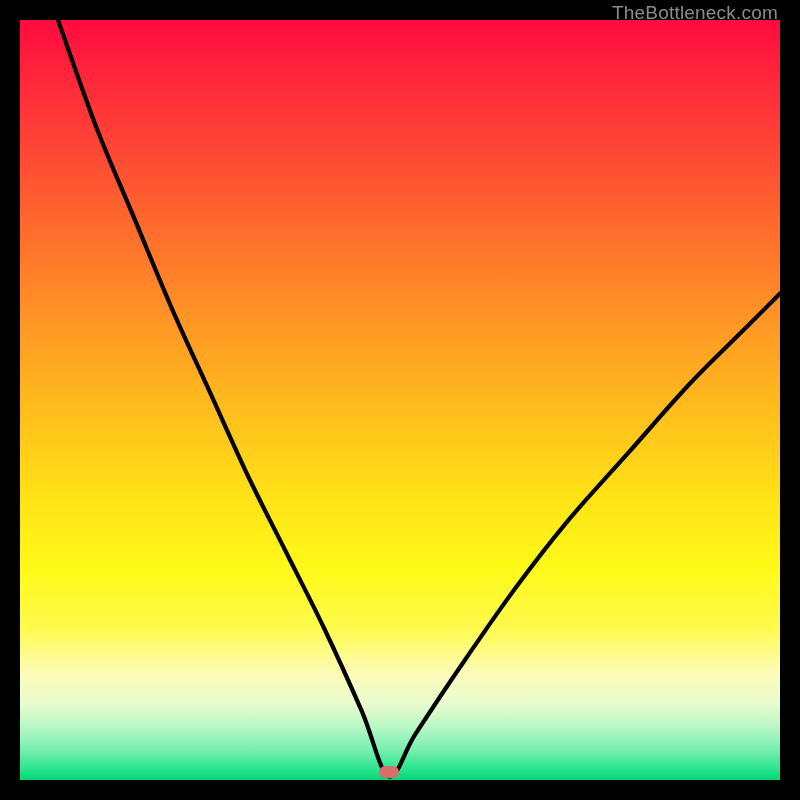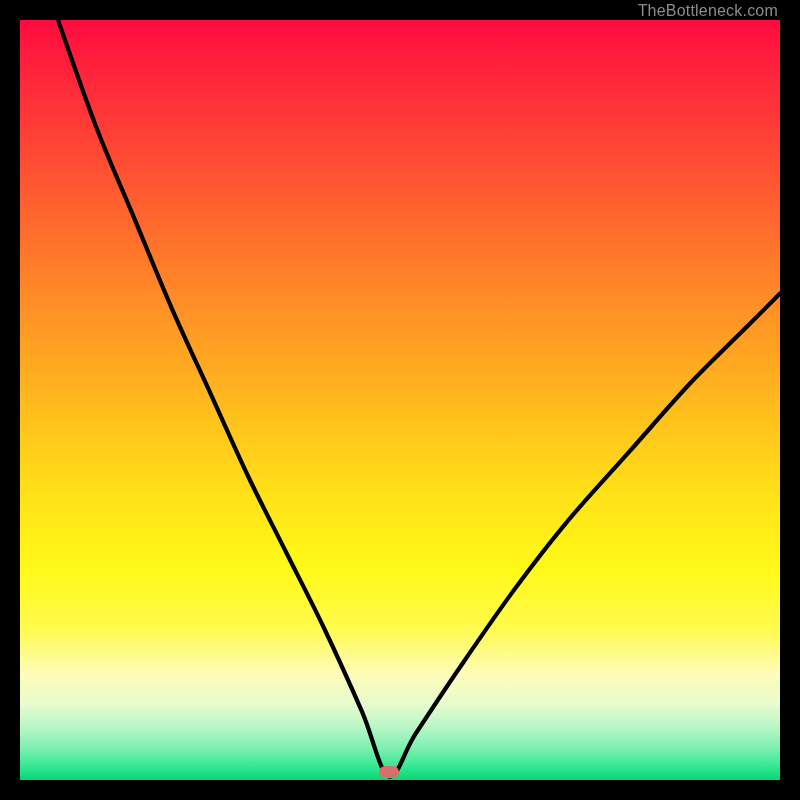--- a/index.html
+++ b/index.html
@@ -39,21 +39,21 @@
       #79efb0 96%,
       #2de58f 98.5%,
       #04d775 100%);
     overflow: hidden;
   }
   .watermark {
     position: absolute;
     top: 2px;
     right: 22px;
     color: #888b8e;
-    font-size: 16px;
+    font-size: 19px;
     font-weight: 500;
     letter-spacing: 0.2px;
     user-select: none;
   }
   svg.curve {
     position: absolute;
     inset: 0;
     width: 760px;
     height: 760px;
   }

